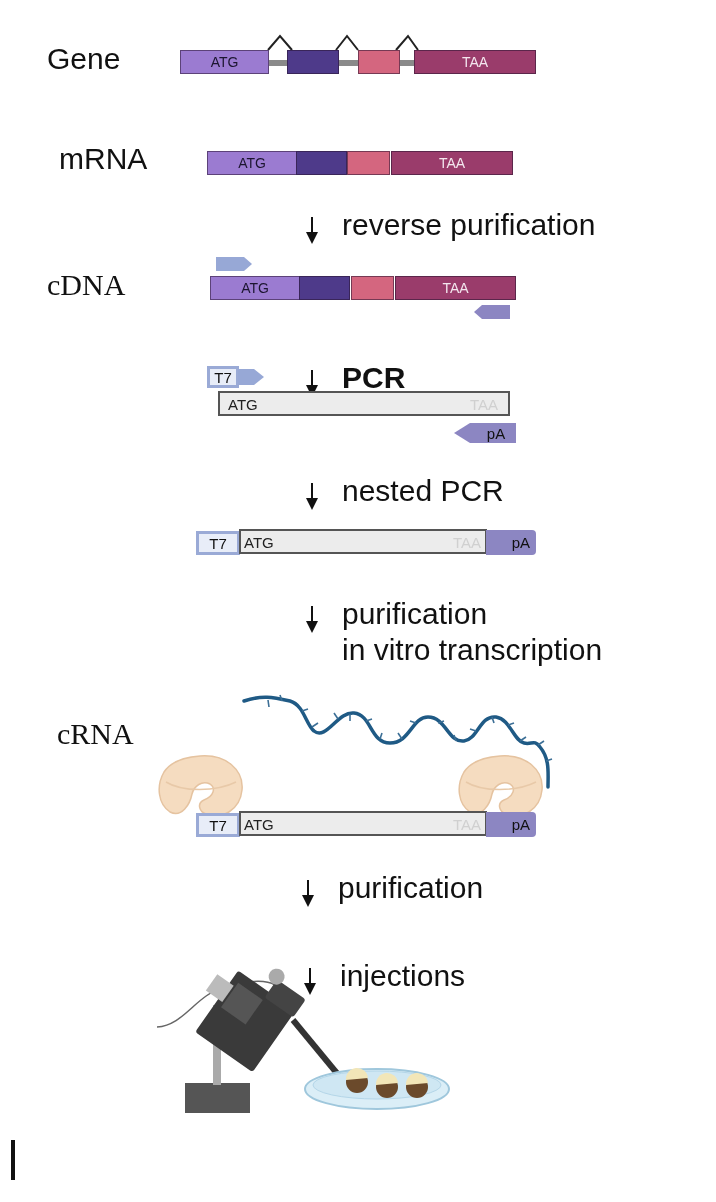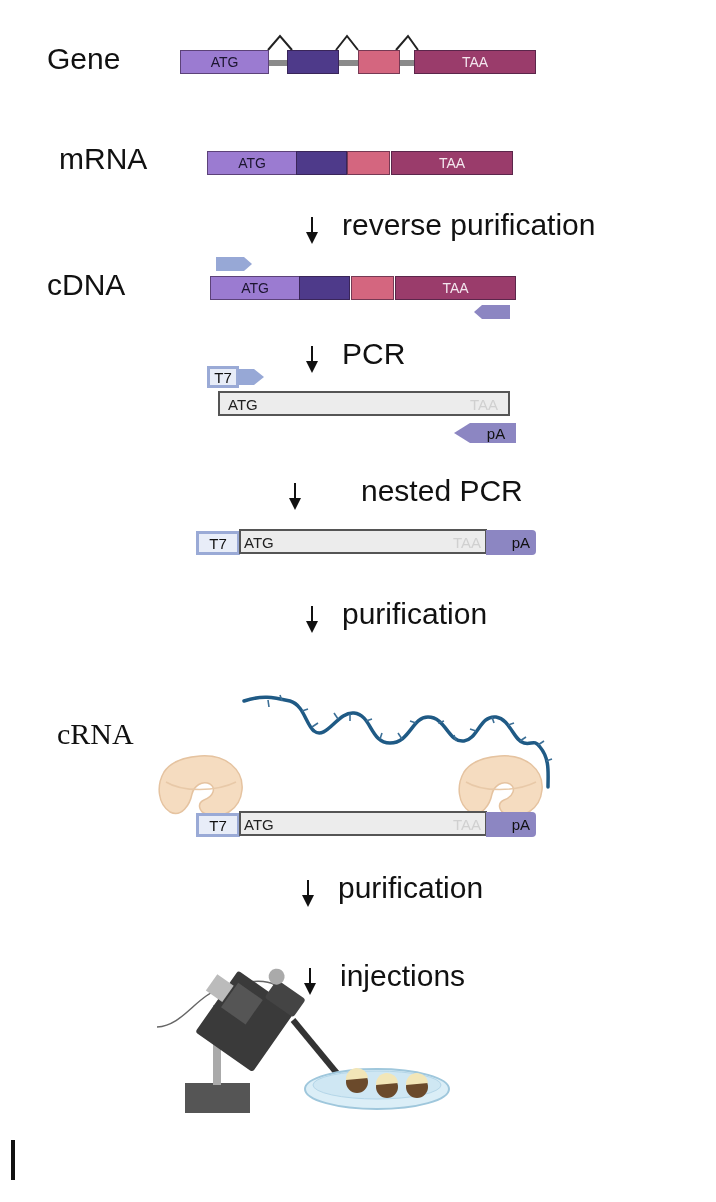--- a/index.html
+++ b/index.html
@@ -24,21 +24,21 @@
     .tag { position: absolute; font-size: 15px; display: flex; align-items: center; justify-content: center; }
     .t7 { background: #e8edf8; border: 3px solid #9aaad6; box-sizing: border-box; color: #111; }
     .pa { background: #8c86c2; color: #111; }
     svg { position: absolute; overflow: visible; }
   </style>
 </head>
 <body>
 
 <div class="abs row-label" style="left:47px; top:42px;">Gene</div>
 <div class="abs row-label" style="left:47px; top:142px;margin-left:12px;">mRNA</div>
-<div class="abs row-label" style="left:47px; top:268px;">cDNA</div>
+<div class="abs row-label" style="left:47px; top:268px;font-family:Liberation Serif, serif;">cDNA</div>
 <div class="abs row-label" style="left:57px; top:717px;font-family:Liberation Serif, serif;">cRNA</div>
 
 <div>
   <div class="intron-line" style="left:268px; top:60px; width:150px;"></div>
   <svg width="300" height="30" style="left:260px; top:32px;">
     <polyline points="8,18 20,4 32,18" fill="none" stroke="#222" stroke-width="2"></polyline>
     <polyline points="76,18 87,4 98,18" fill="none" stroke="#222" stroke-width="2"></polyline>
     <polyline points="136,18 148,4 158,18" fill="none" stroke="#222" stroke-width="2"></polyline>
   </svg>
   <div class="seg c-atg" style="left:180px; top:50px; width:89px; height:24px;">
@@ -82,21 +82,21 @@
   <div class="seg c-ex2" style="left:299px; top:276px; width:51px; height:24px;"></div>
   <div class="seg c-ex3" style="left:351px; top:276px; width:43px; height:24px;"></div>
   <div class="seg c-taa" style="left:395px; top:276px; width:121px; height:24px;">
       <span>TAA</span>
     </div>
   <svg width="40" height="18" style="left:472px; top:303px;">
     <path d="M38,2 H10 L2,9 L10,16 H38 Z" fill="#8c86c2"></path>
   </svg>
 </div>
 
-<div class="abs step" style="left:304px; top:336px;">
+<div class="abs step" style="left:304px; top:360px;font-weight:bold;">
   <svg class="arrow" width="16" height="30" style="position:static;">
     <line x1="8" y1="2" x2="8" y2="20" stroke="#111" stroke-width="2"></line>
     <polygon points="2,17 14,17 8,29" fill="#111"></polygon>
   </svg>
   <div class="texts">
       <div>PCR</div>
     </div>
 </div>
 
 <div>
@@ -109,21 +109,21 @@
   <div class="bar" style="left:218px; top:391px; width:292px; height:25px;">
     <span class="atg">ATG</span>
     <span class="taa">TAA</span>
   </div>
   <svg width="70" height="24" style="left:450px; top:421px;">
     <path d="M66,2 H20 L4,12 L20,22 H66 Z" fill="#8c86c2"></path>
   </svg>
   <div class="tag" style="left:478px; top:423px; width:36px; height:20px;">pA</div>
 </div>
 
-<div class="abs step" style="left:287px; top:473px;gap:36px;">
+<div class="abs step" style="left:304px; top:473px;">
   <svg class="arrow" width="16" height="30" style="position:static;">
     <line x1="8" y1="2" x2="8" y2="20" stroke="#111" stroke-width="2"></line>
     <polygon points="2,17 14,17 8,29" fill="#111"></polygon>
   </svg>
   <div class="texts">
       <div>nested PCR</div>
     </div>
 </div>
 
 <div>
@@ -139,20 +139,21 @@
     </div>
 </div>
 
 <div class="abs step" style="left:304px; top:596px;">
   <svg class="arrow" width="16" height="30" style="position:static;">
     <line x1="8" y1="2" x2="8" y2="20" stroke="#111" stroke-width="2"></line>
     <polygon points="2,17 14,17 8,29" fill="#111"></polygon>
   </svg>
   <div class="texts">
     <div>purification</div>
+    <div>in vitro transcription</div>
   </div>
 </div>
 
 <div>
   <svg width="90" height="75" style="left:156px; top:752px;">
     <path d="M44,4 C70,2 88,18 86,38 C84,58 66,68 50,62 C44,60 40,52 48,48 C58,44 60,36 54,32 C46,28 38,34 36,42 C34,52 26,66 14,60 C2,52 0,34 8,20 C16,8 30,5 44,4 Z" fill="#f5dcc0" stroke="#e5c3a0" stroke-width="1.5"></path>
     <path d="M10,30 C26,40 60,40 80,30" fill="none" stroke="#e8c9a8" stroke-width="1.5"></path>
   </svg>
   <svg width="310" height="100" style="left:242px; top:695px;">
     <path d="M2,6 C20,0 30,2 48,6 C62,10 64,30 72,36 C84,46 96,16 112,18 C130,20 128,48 148,48 C168,48 170,22 186,22 C204,22 206,48 222,46 C236,44 238,20 254,22 C268,24 272,46 282,48 C290,50 292,44 298,52 C308,64 306,78 306,92" fill="none" stroke="#1f5a85" stroke-width="3.5" stroke-linecap="round"></path>

